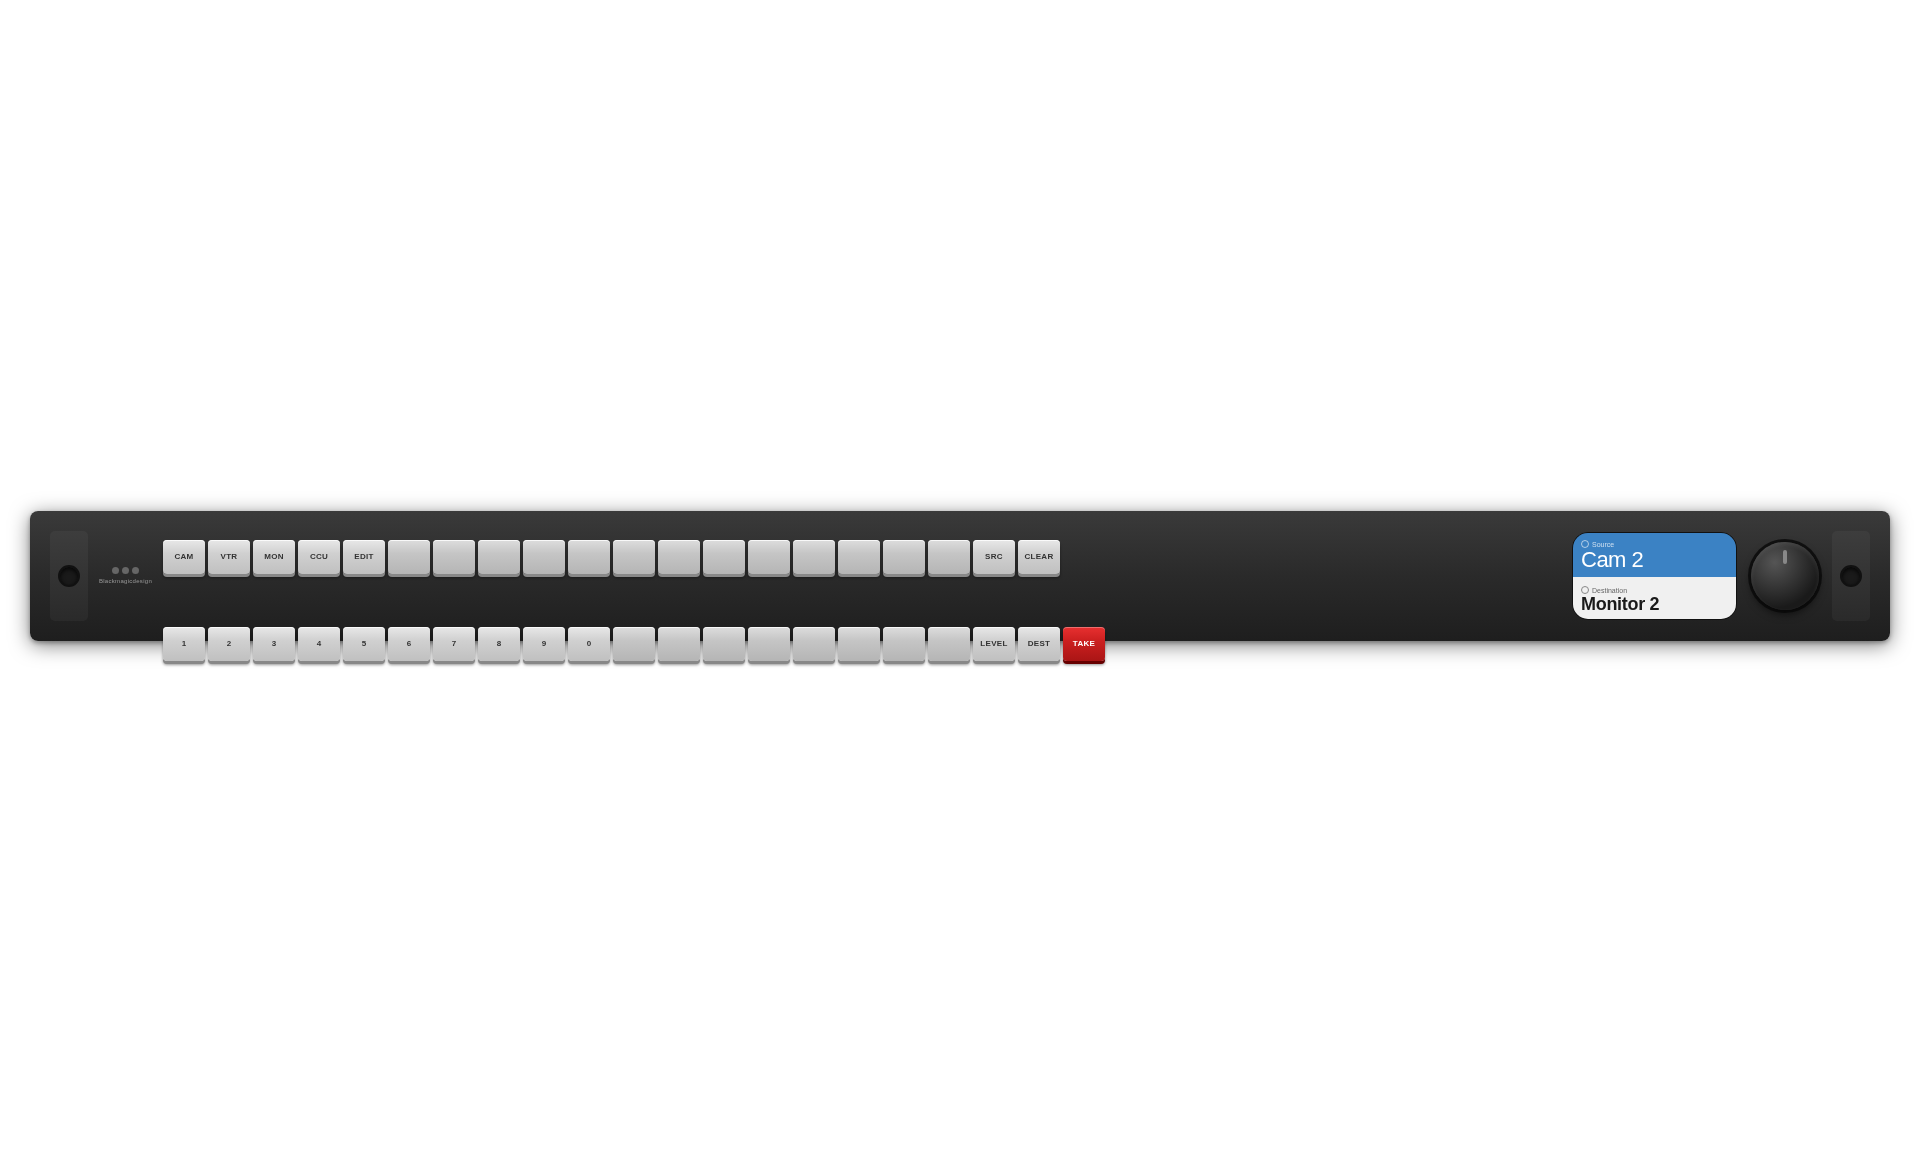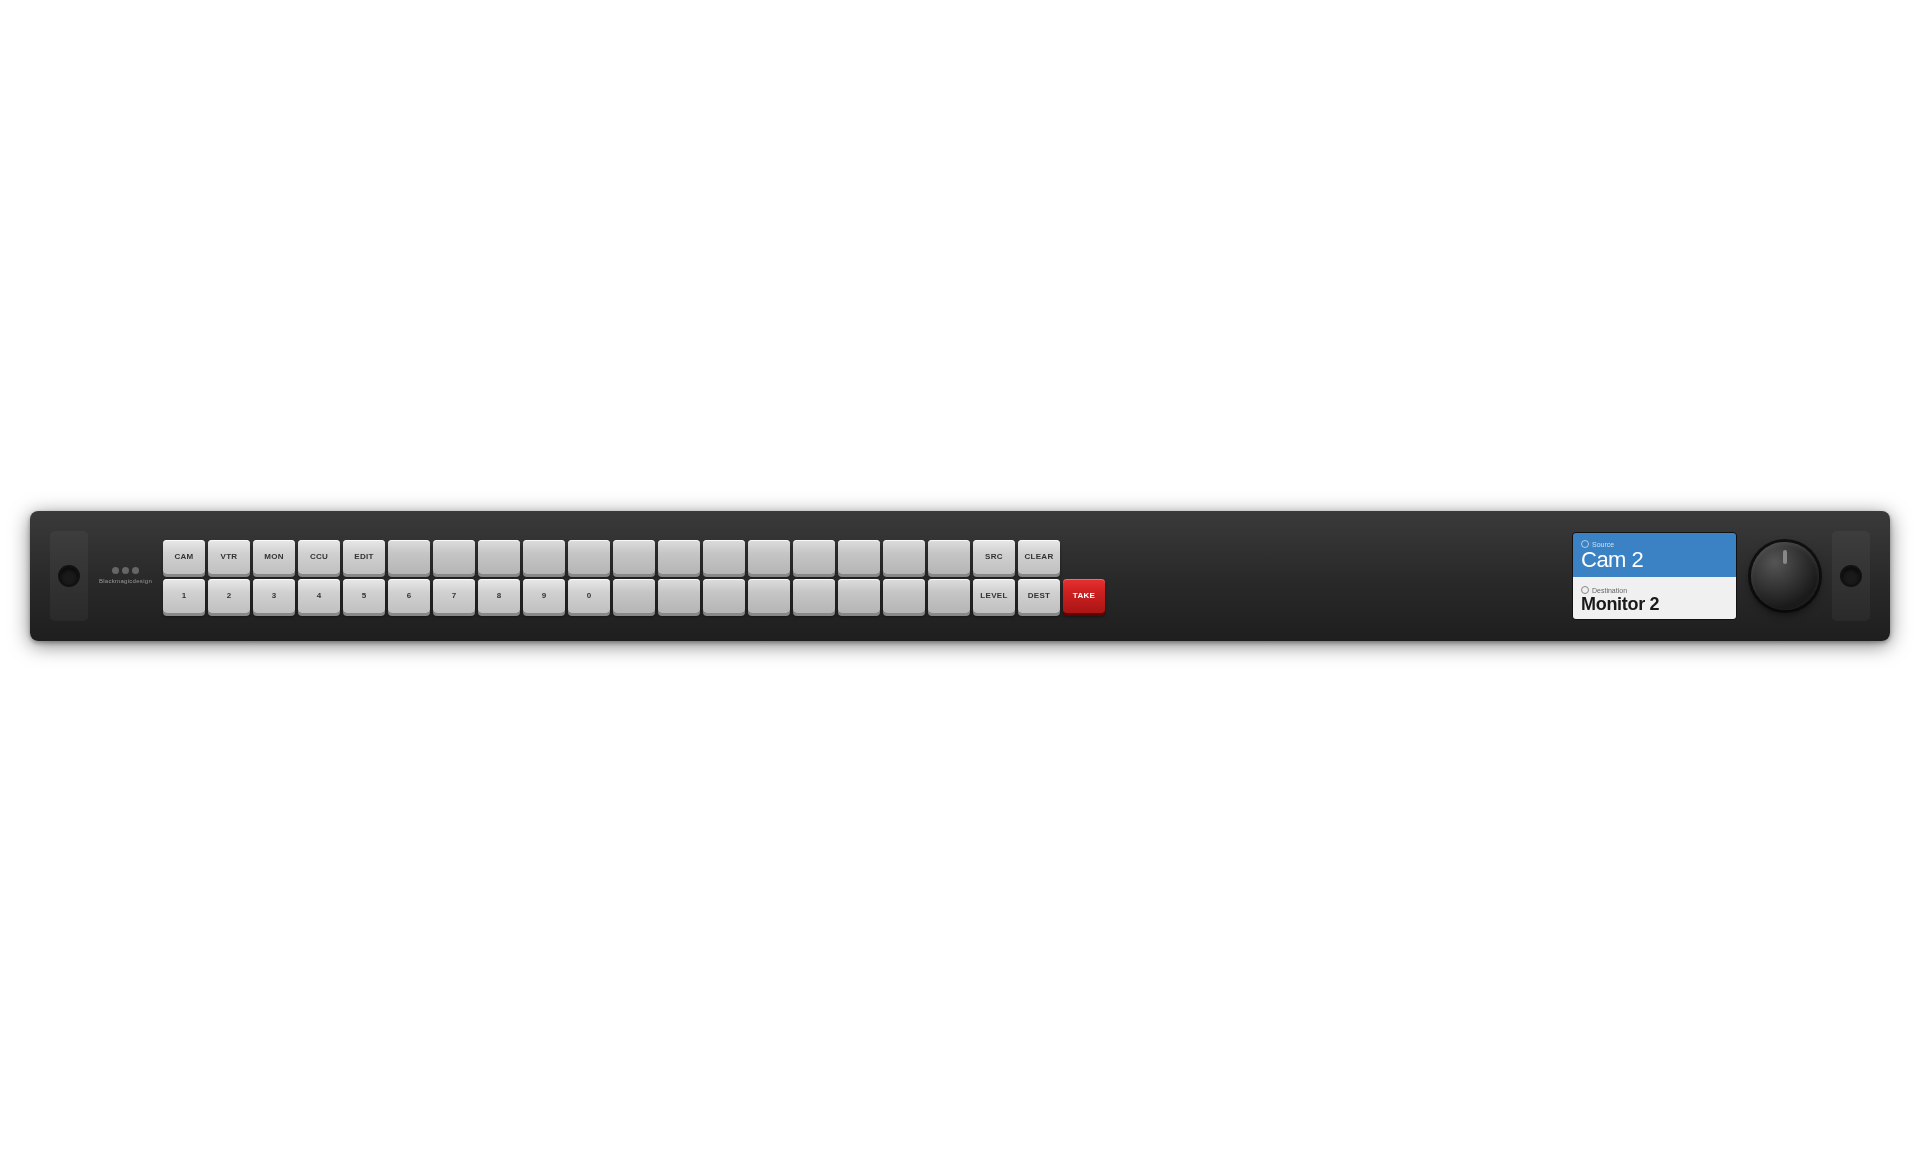--- a/index.html
+++ b/index.html
@@ -111,20 +111,21 @@
       text-align: center;
       display: flex;
       align-items: center;
       justify-content: center;
       box-shadow: 
         0 3px 0 #888,
         0 4px 3px rgba(0,0,0,0.4),
         inset 0 1px 0 rgba(255,255,255,0.8);
       position: relative;
       text-transform: uppercase;
+      margin-top: 48px;
     }
 
     .key-btn.take {
       background: linear-gradient(180deg, #e83030 0%, #cc2020 40%, #aa1515 100%);
       color: #fff;
       box-shadow: 
         0 3px 0 #660000,
         0 4px 3px rgba(0,0,0,0.4),
         inset 0 1px 0 rgba(255,255,255,0.3);
     }
@@ -132,21 +133,21 @@
     .key-btn.blank {
       background: linear-gradient(180deg, #ddd 0%, #c5c5c5 40%, #b5b5b5 100%);
       color: transparent;
     }
 
     
     .display-section {
       width: 165px;
       height: 88px;
       background: #222;
-      border-radius: 4px;
+      border-radius: 16px;
       overflow: hidden;
       flex-shrink: 0;
       border: 1px solid #111;
       box-shadow: inset 0 0 8px rgba(0,0,0,0.5);
     }
 
     .display-source {
       background: #3b82c4;
       padding: 5px 8px 4px;
       height: 44px;

